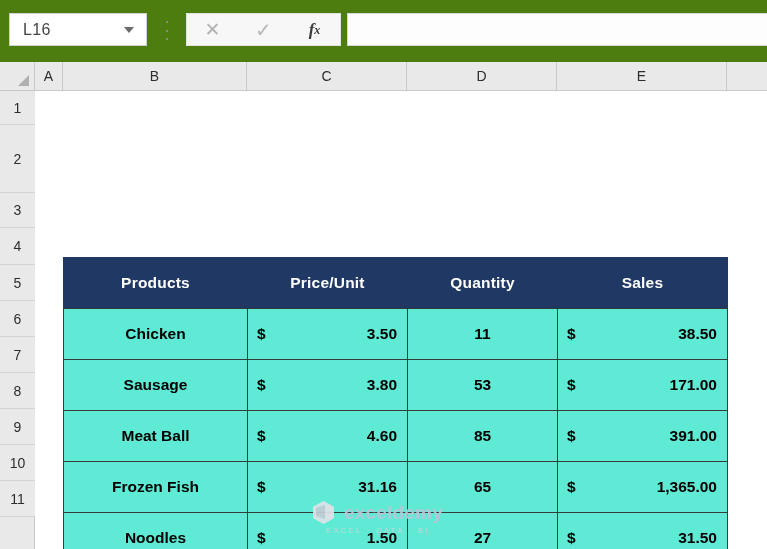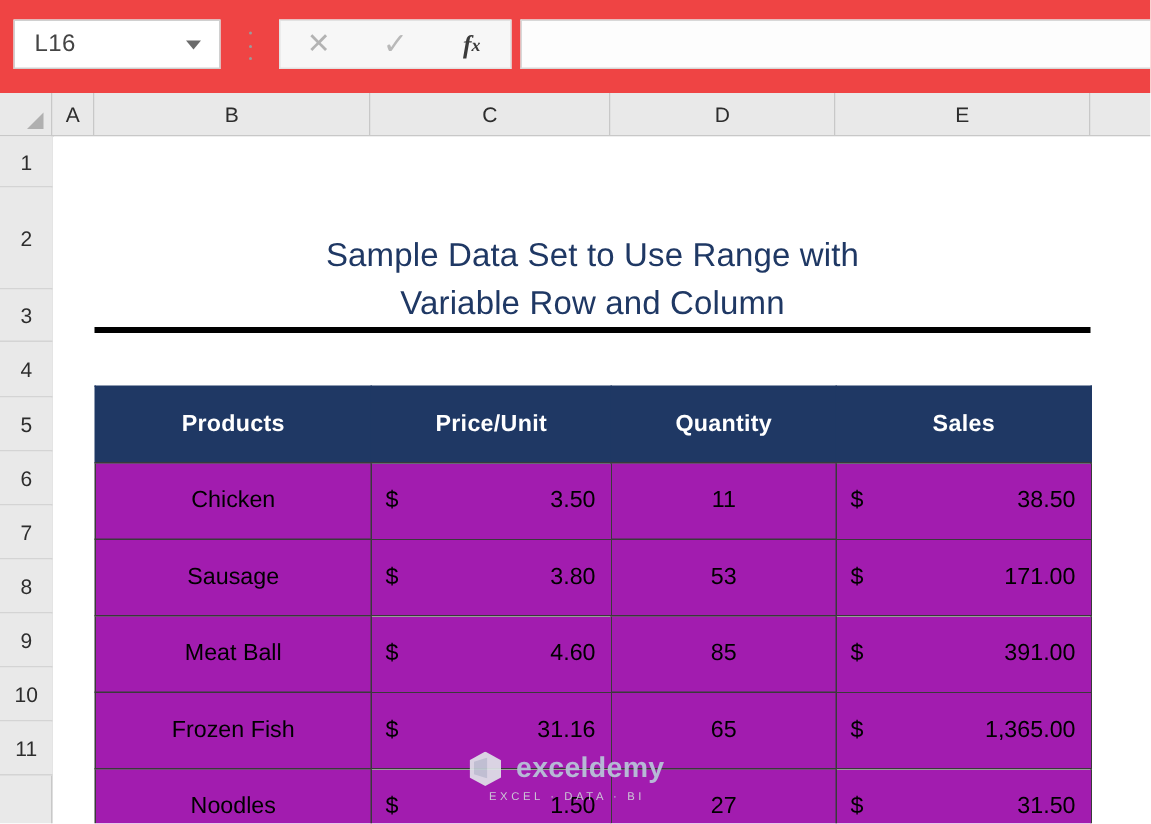--- a/index.html
+++ b/index.html
@@ -13,21 +13,21 @@
     font-family: "Liberation Sans", sans-serif;
     overflow: hidden;
     position: relative;
   }
 
   
   .formula-strip {
     position: absolute;
     left: 0; top: 0;
     width: 767px; height: 62px;
-    background: #ef4444;
+    background: #4d7c0f;
     box-sizing: border-box;
   }
   .name-box {
     position: absolute;
     left: 9px; top: 13px;
     width: 138px; height: 33px;
     background: #ffffff;
     border: 1px solid #d0d0d0;
     box-sizing: border-box;
     display: flex;
@@ -215,22 +215,22 @@
     color: #ffffff;
     font-weight: 700;
     text-align: center;
     letter-spacing: .2px;
     border-color: #1f3864;
     border-bottom-color: #3a3a3a;
   }
   .data-table th.sep { border-left: 1px solid #ffffff; text-align: center; }
   .data-table td {
     color: #000000;
-    font-weight: 400;
-    background: #a21caf;
+    font-weight: 700;
+    background: #5eead4;
   }
   td.c-prod { text-align: center; }
   td.c-money {
     position: relative;
     text-align: right;
     padding-right: 10px;
   }
   td.c-money .cur {
     position: absolute;
     left: 9px; top: 50%;
@@ -332,26 +332,20 @@
     <div class="row-cell" style="top:210px;height:36px">6</div>
     <div class="row-cell" style="top:246px;height:36px">7</div>
     <div class="row-cell" style="top:282px;height:36px">8</div>
     <div class="row-cell" style="top:318px;height:36px">9</div>
     <div class="row-cell" style="top:354px;height:36px">10</div>
     <div class="row-cell" style="top:390px;height:36px">11</div>
   </div>
 
   <div class="sheet">
 
-    <div class="title-block">
-      <div class="title-text">
-        <span>Sample Data Set to Use Range with</span><br>
-        <span>Variable Row and Column</span>
-      </div>
-    </div>
 
     <table class="data-table">
       <colgroup>
         <col style="width:184px">
         <col style="width:160px">
         <col style="width:150px">
         <col style="width:170px">
       </colgroup>
       <thead>
         <tr>

